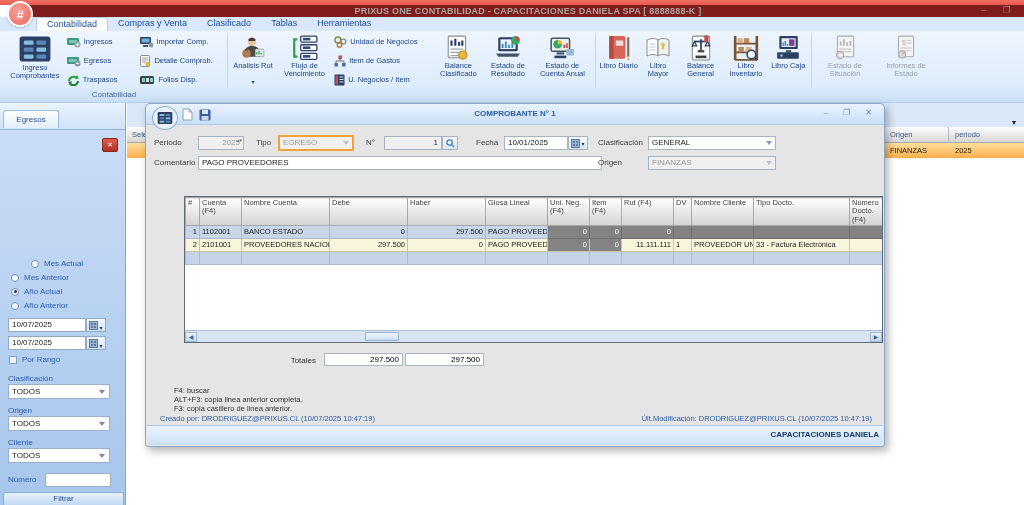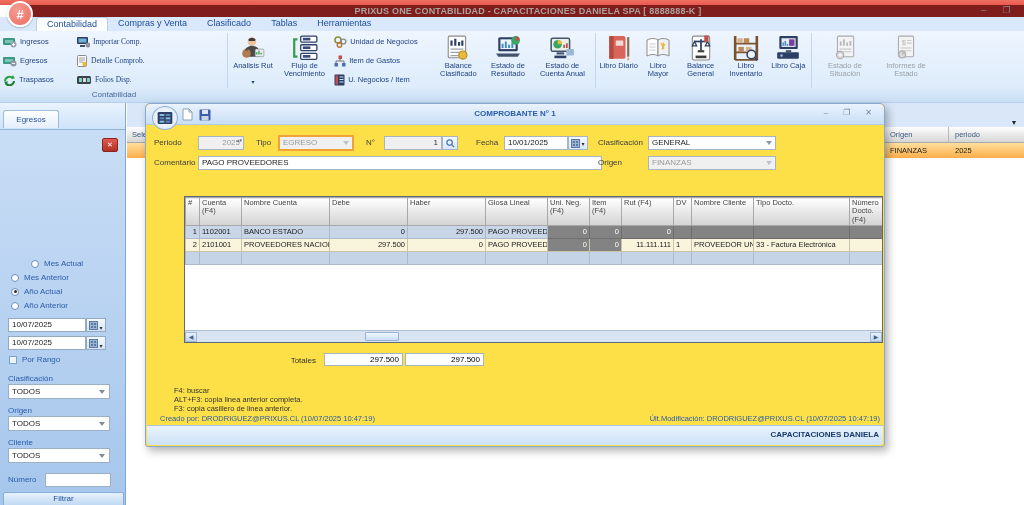--- a/index.html
+++ b/index.html
@@ -65,21 +65,21 @@
       background-image:repeating-linear-gradient(0deg,#9db6d4 0 1px,transparent 1px 3px),repeating-linear-gradient(90deg,#9db6d4 0 1px,transparent 1px 3px);}
   .dbtn i::before{content:"▾";font-style:normal;font-size:6px;color:#333;}
   .slabel{position:absolute;left:8px;font-size:8px;color:#2a5caa;}
   .scombo{position:absolute;left:8px;width:102px;height:15px;background:#fff;border:1px solid #9ab0c8;font-size:8px;color:#222;
           padding:2px 0 0 3px;box-sizing:border-box;}
   .scombo::after{content:"";position:absolute;right:4px;top:5px;border-left:3px solid transparent;border-right:3px solid transparent;border-top:4px solid #7d8da0;}
   .sinput{position:absolute;left:45px;width:66px;height:14px;background:#fff;border:1px solid #9ab0c8;box-sizing:border-box;font-size:8px;padding-left:2px;}
   .filtrar{position:absolute;left:3px;top:389px;width:119px;height:13px;background:linear-gradient(#e6f1fd,#bed8f2);border:1px solid #89aed6;border-radius:2px;
            font-size:8px;color:#1f4e9c;text-align:center;line-height:12px;}
   
-  .dialog{position:absolute;left:145px;top:103px;width:740px;height:344px;background:#fde047;border:1px solid #8aa8cc;border-radius:5px 5px 3px 3px;
+  .dialog{position:absolute;left:145px;top:103px;width:740px;height:344px;background:#e5e5e5;border:1px solid #8aa8cc;border-radius:5px 5px 3px 3px;
           box-shadow:3px 4px 8px rgba(0,0,0,.3);box-sizing:border-box;z-index:20;}
   .dtitle{position:absolute;left:0;top:0;width:100%;height:21px;background:linear-gradient(#eaf3fe,#c9def5);border-bottom:1px solid #b4cbe6;border-radius:5px 5px 0 0;box-sizing:border-box;}
   .dtitle-text{position:absolute;left:0;right:0;top:5px;text-align:center;font-size:8px;font-weight:bold;color:#2a5caa;}
   .dappicon{position:absolute;left:6px;top:2px;width:24px;height:22px;border-radius:50%;background:radial-gradient(#ffffff,#d7e6f6);border:1px solid #8fb0d6;
             display:flex;align-items:center;justify-content:center;z-index:2;}
   .dqat{position:absolute;left:36px;top:3px;display:flex;gap:6px;z-index:2;}
   .dctl{position:absolute;right:12px;top:4px;display:flex;gap:15px;color:#6f87a8;font-size:8px;z-index:2;}
   .dbody{position:absolute;left:0;top:21px;right:0;bottom:0;font-size:8px;}
   .flabel{position:absolute;font-size:8px;color:#3c3c3c;}
   .fbox{position:absolute;height:14px;box-sizing:border-box;border:1px solid #a7b4c4;background:#fff;font-size:8px;color:#1a1a1a;padding:1px 3px 0;}
@@ -103,21 +103,21 @@
   td.dark{background:#838383 !important;color:#fff;border-color:#6e6e6e;}
   .hscroll{position:absolute;left:0;bottom:0;width:100%;height:11px;background:#d8e4f2;border-top:1px solid #aebfd2;display:flex;align-items:center;}
   .harrow{width:12px;height:10px;background:linear-gradient(#eaf2fc,#c3d7ee);border:1px solid #9fb8d6;box-sizing:border-box;font-size:6px;color:#44618a;text-align:center;line-height:9px;}
   .harrow.l{margin-right:auto;} .harrow.l::before{content:"◀";} .harrow.r::before{content:"▶";margin-left:auto;}
   .hthumb{position:absolute;left:180px;top:1px;width:34px;height:9px;background:linear-gradient(#f2f8fe,#cadeF4);border:1px solid #96b3d6;box-sizing:border-box;border-radius:1px;}
   
   .tot-label{position:absolute;left:100px;top:231px;width:70px;text-align:right;font-size:8px;color:#333;}
   .totbox{position:absolute;top:228px;height:13px;background:#fff;border:1px solid #a7b4c4;box-sizing:border-box;font-size:8px;text-align:right;padding:1px 3px 0;}
   .help{position:absolute;left:8px;font-size:7.5px;color:#333;padding-left:20px;}
   .creado{position:absolute;left:14px;top:289px;font-size:7.5px;color:#2a5caa;}
-  .ultmod{position:absolute;right:4px;top:289px;font-size:7.5px;color:#2a5caa;}
+  .ultmod{position:absolute;right:12px;top:289px;font-size:7.5px;color:#2a5caa;}
   .dstatus{position:absolute;left:1px;right:1px;bottom:1px;height:19px;background:linear-gradient(#e9f3fd,#cde1f5);border-top:1px solid #aac6e4;border-radius:0 0 3px 3px;}
   .empresa{position:absolute;right:4px;top:4px;font-size:8px;font-weight:bold;color:#16386b;}
 </style>
 </head>
 <body>
 
 <div class="redstrip"></div>
 <div class="titlebar">
   <div class="title-text">PRIXUS ONE CONTABILIDAD - CAPACITACIONES DANIELA SPA [ 8888888-K ]</div>
   <div class="winctl">
@@ -131,20 +131,34 @@
 <div class="menubar">
   <div class="mtab active">Contabilidad</div>
   <div class="mtab">Compras y Venta</div>
   <div class="mtab">Clasificado</div>
   <div class="mtab">Tablas</div>
   <div class="mtab">Herramientas</div>
 </div>
 
 <div class="ribbon">
   <div class="rgroup" style="width:228px;box-sizing:border-box;">
+    <div class="rbig">
+      <span class="ric">
+        <svg width="34" height="28" viewBox="0 0 24 20">
+            <rect x="1" y="1" width="22" height="18" rx="2" fill="#2e3f66"></rect>
+            <rect x="4" y="4" width="7" height="3" rx="1" fill="#86bcdc"></rect>
+            <rect x="13" y="4" width="7" height="3" rx="1" fill="#5b86b8"></rect>
+            <rect x="4" y="9" width="7" height="3" rx="1" fill="#5b86b8"></rect>
+            <rect x="13" y="9" width="7" height="3" rx="1" fill="#86bcdc"></rect>
+            <rect x="4" y="14" width="7" height="3" rx="1" fill="#86bcdc"></rect>
+            <rect x="13" y="14" width="7" height="3" rx="1" fill="#5b86b8"></rect>
+          </svg>
+      </span>
+      <span class="rlbl">Ingreso Comprobantes</span>
+    </div>
     <div class="rcol" style="width:74px;">
       <div class="rsmall">
         <span class="ric">
             <svg width="14" height="12" viewBox="0 0 14 12">
               <rect x="0" y="2" width="12" height="7" rx="1" fill="#3a9a85"></rect>
               <rect x="2" y="4" width="8" height="3" fill="#7cc4b4"></rect>
               <circle cx="10.5" cy="8.5" r="3" fill="#9aa4ae"></circle>
               <path d="M10.5 7v3M9 8.5h3" stroke="#fff" stroke-width="1"></path>
             </svg>
           </span>
@@ -166,21 +180,21 @@
             <svg width="13" height="12" viewBox="0 0 13 12">
               <path d="M2 7a4.5 4.5 0 0 1 8-2.5" fill="none" stroke="#2f9e44" stroke-width="2"></path>
               <path d="M11 7a4.5 4.5 0 0 1-8 2.5" fill="none" stroke="#1b7d33" stroke-width="2"></path>
               <path d="M10 1l2 3.5h-4z" fill="#2f9e44"></path>
               <path d="M3 11L1 7.5h4z" fill="#1b7d33"></path>
             </svg>
           </span>
         <span class="rlbl">Traspasos</span>
       </div>
     </div>
-    <div class="rcol" style="width:84px;font-family:Liberation Serif, serif;">
+    <div class="rcol" style="width:84px;">
       <div class="rsmall">
         <span class="ric">
             <svg width="13" height="11" viewBox="0 0 13 11">
               <rect x="0" y="0" width="11" height="7" rx="1" fill="#2e3f66"></rect>
               <rect x="1.5" y="1.5" width="8" height="4" fill="#6fb3d4"></rect>
               <rect x="3" y="8" width="5" height="2" fill="#46536e"></rect>
               <circle cx="11" cy="8" r="2.5" fill="#8d98a4"></circle>
             </svg>
           </span>
         <span class="rlbl">Importar Comp.</span>

